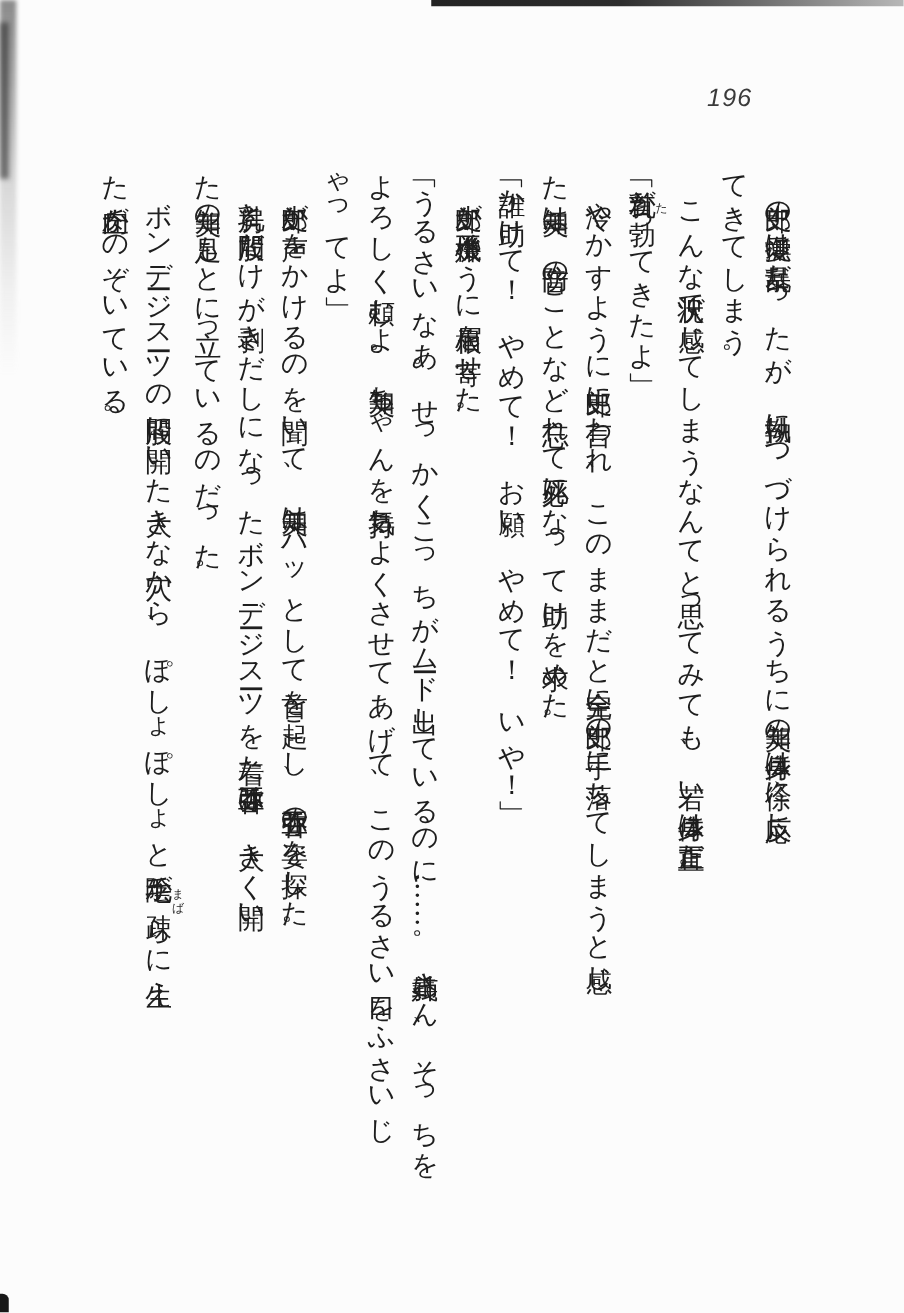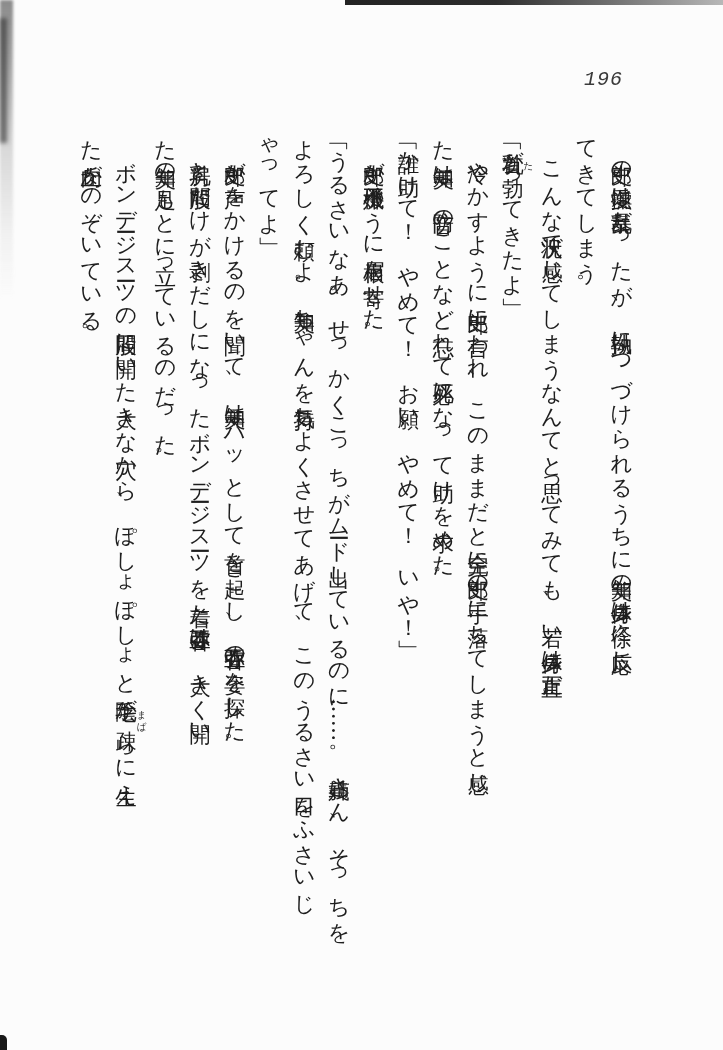--- a/index.html
+++ b/index.html
@@ -57,22 +57,22 @@
     bottom: 0;
     width: 7px;
     height: 15px;
     background: #181818;
     border-radius: 0 5px 0 0;
   }
   
   .page-number {
     position: absolute;
     top: 68px;
-    right: 100px;
-    font-family: Liberation Mono, monospace;
+    right: 121px;
+    font-family: Liberation Sans, sans-serif;
     font-style: italic;
     font-size: 20px;
     letter-spacing: 1px;
     color: var(--page-num);
   }
   
   .text-area {
     position: absolute;
     top: 125px;
     right: 85px;

